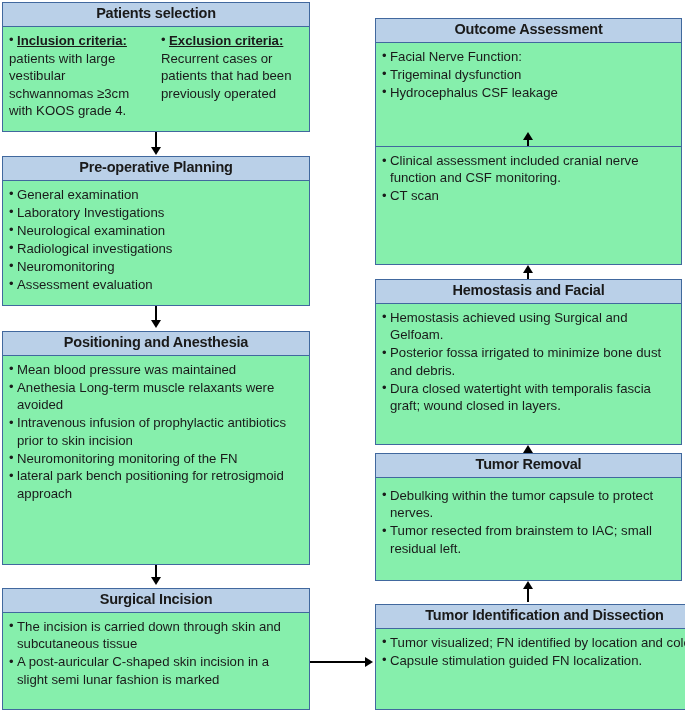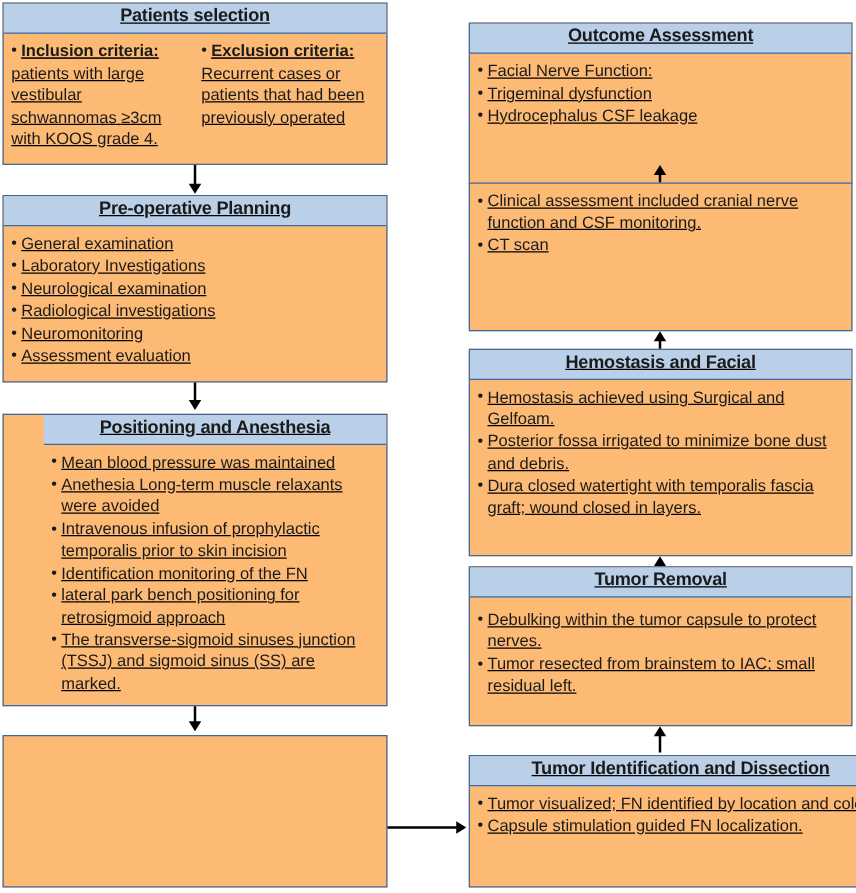--- a/index.html
+++ b/index.html
@@ -18,22 +18,21 @@
     position: relative;
     width: 685px;
     height: 714px;
   }
 
   
   .flow-box {
     position: absolute;
     box-sizing: border-box;
     border: 1.5px solid #41689e;
-    background: #fdba74;
-    text-decoration: underline;
+    background: #86efac;
   }
   .box-header {
     box-sizing: border-box;
     background: #bad0e8;
     border-bottom: 1.5px solid #41689e;
     text-align: center;
     font-weight: bold;
     font-size: 14.5px;
     letter-spacing: -0.2px;
     color: #1a1a1a;
@@ -147,38 +146,44 @@
         <li>Radiological investigations</li>
         <li>Neuromonitoring</li>
         <li>Assessment evaluation</li>
       </ul>
     </div>
   </div>
 
   <div class="conn-v" style="left:155px; top:306px; height:16px;"></div>
   <div class="arrow-down" style="left:151px; top:320px;"></div>
 
-  <div class="flow-box" style="left:2px; top:331px; width:308px; height:234px;padding-left:32px;">
+  <div class="flow-box" style="left:2px; top:331px; width:308px; height:234px;">
     <div class="box-header">Positioning and Anesthesia</div>
     <div class="box-body">
       <ul class="bullet-list">
         <li>Mean blood pressure was maintained</li>
         <li>Anethesia Long-term muscle relaxants were avoided</li>
-        <li>Intravenous infusion of prophylactic temporalis prior to skin incision</li>
-        <li>Identification monitoring of the FN</li>
+        <li>Intravenous infusion of prophylactic antibiotics prior to skin incision</li>
+        <li>Neuromonitoring monitoring of the FN</li>
         <li>lateral park bench positioning for retrosigmoid approach</li>
-        <li>The transverse-sigmoid sinuses junction (TSSJ) and sigmoid sinus (SS) are marked.</li>
       </ul>
     </div>
   </div>
 
   <div class="conn-v" style="left:155px; top:565px; height:14px;"></div>
   <div class="arrow-down" style="left:151px; top:577px;"></div>
 
   <div class="flow-box" style="left:2px; top:588px; width:308px; height:122px;">
+    <div class="box-header">Surgical Incision</div>
+    <div class="box-body">
+      <ul class="bullet-list">
+        <li>The incision is  carried down through skin and subcutaneous tissue</li>
+        <li>A post-auricular  C-shaped skin incision in a slight semi lunar fashion is marked</li>
+      </ul>
+    </div>
   </div>
 
   <div class="conn-h" style="left:310px; top:661px; width:56px;"></div>
   <div class="arrow-right" style="left:365px; top:657px;"></div>
 
   <div class="flow-box" style="left:375px; top:2px; width:307px; height:130px;margin-top:16px;">
     <div class="box-header">Outcome Assessment</div>
     <div class="box-body">
       <ul class="bullet-list">
         <li>Facial Nerve Function:</li>

